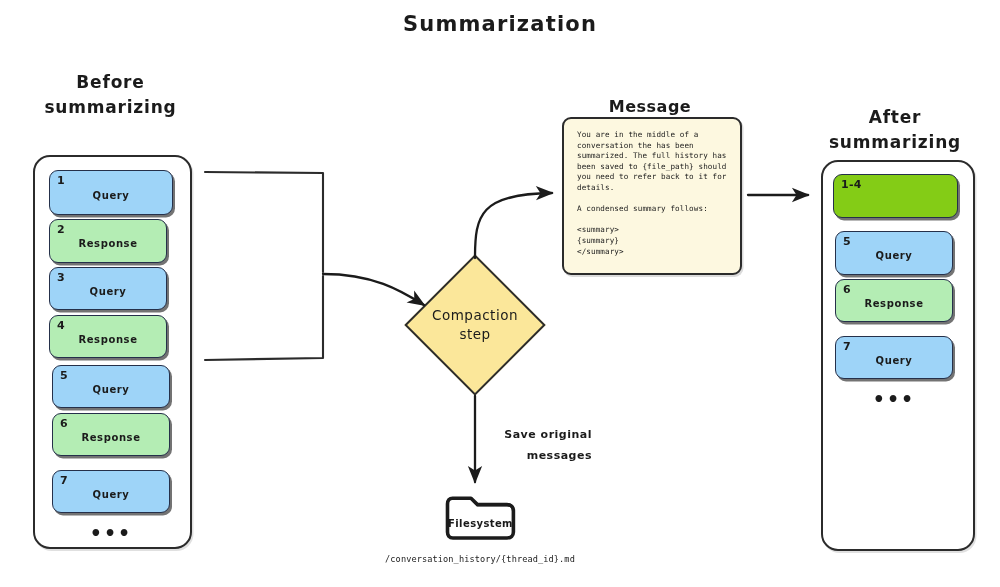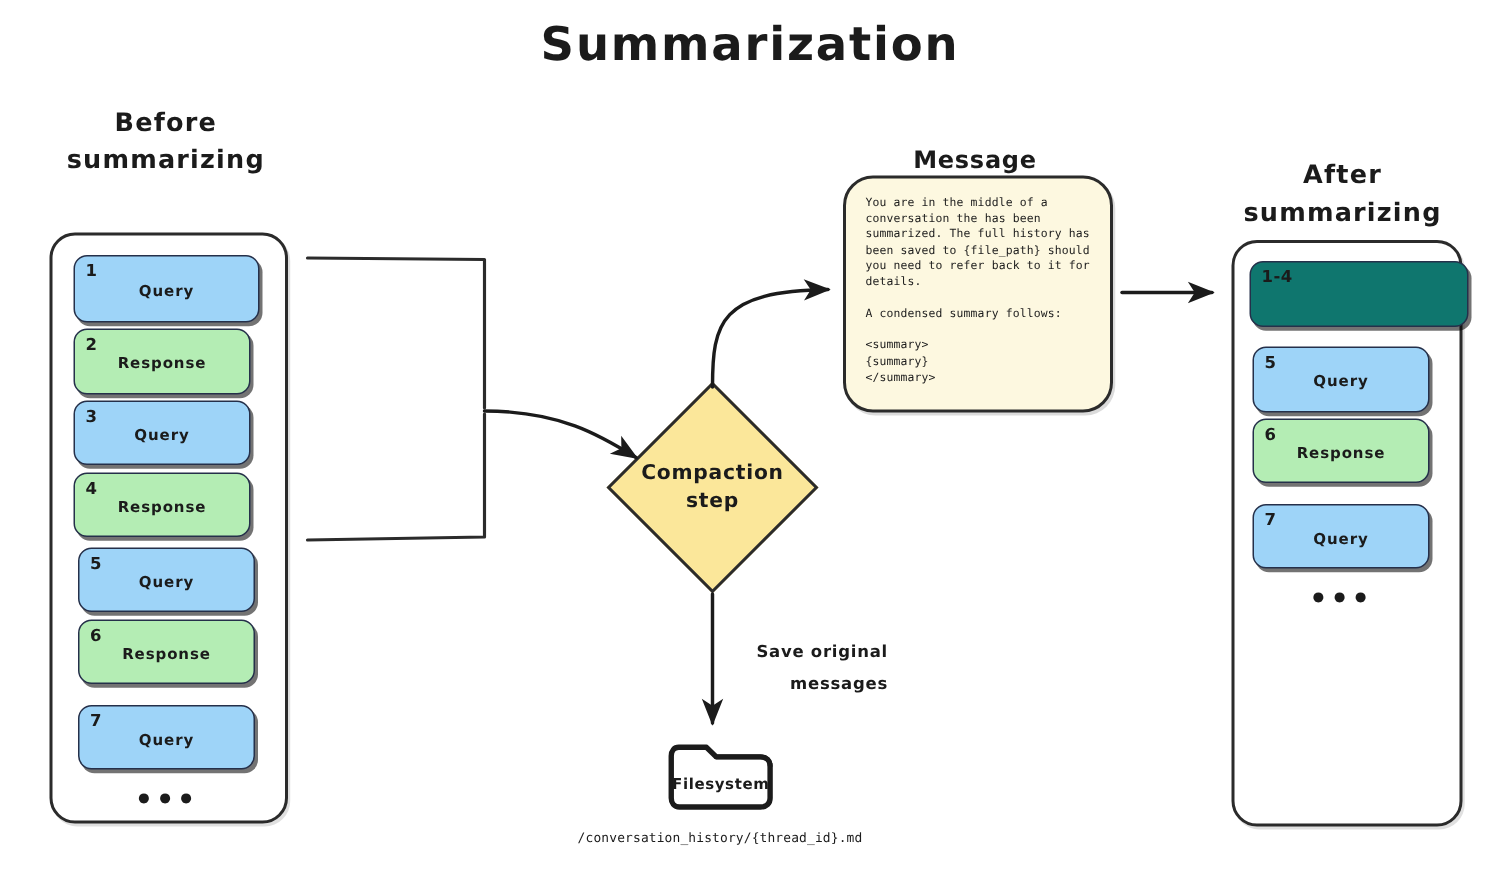--- a/index.html
+++ b/index.html
@@ -32,21 +32,21 @@
   }
   .mono {
     font-family: "DejaVu Sans Mono", monospace;
     color: #1b1b1b;
   }
 
   #diagram-title {
     left: 0; top: 12px;
     width: 1000px;
     text-align: center;
-    font-size: 31px;
+    font-size: 21px;
     font-weight: 600;
     letter-spacing: 1.2px;
   }
 
   .col-heading {
     text-align: center;
     font-size: 17px;
     line-height: 25px;
     font-weight: 600;
     letter-spacing: 0.8px;
@@ -112,21 +112,21 @@
     width: 160px;
     text-align: center;
     font-size: 16px;
     font-weight: 600;
     letter-spacing: 0.5px;
   }
   #message-content-box {
     left: 562px; top: 117px;
     width: 180px; height: 158px;
     border: 2.2px solid #2b2b2b;
-    border-radius: 20px;
+    border-radius: 9px;
     box-sizing: border-box;
     box-shadow: 1.5px 2px 0 rgba(0,0,0,0.14);
     padding: 11px 11px 22px 13px;
     overflow: hidden;
   }
   #message-content-text {
     font-size: 7.6px;
     line-height: 10.6px;
     white-space: pre-wrap;
     letter-spacing: 0.1px;
@@ -146,21 +146,21 @@
     box-sizing: border-box;
   }
   #compaction-diamond-label {
     position: absolute;
     left: 0; top: 50%;
     width: 140px;
     transform: translateY(-50%);
     text-align: center;
     font-size: 13.5px;
     line-height: 19px;
-    font-weight: 700;
+    font-weight: 400;
     letter-spacing: 0.5px;
   }
 
   
   #filesystem-node { left: 443px; top: 492px; width: 75px; height: 50px; }
   #filesystem-label {
     position: absolute;
     left: 0; top: 26px;
     width: 75px;
     text-align: center;
@@ -233,21 +233,21 @@
         <span class="msg-label hand">Response</span>
       </div>
       <div class="msg-box" style="left: 52px; top: 470px; width: 118px; height: 43px; background: rgb(158, 212, 248);">
         <span class="num hand">7</span>
         <span class="msg-label hand">Query</span>
       </div>
     </div>
   <div class="dots" id="before-dots" style="left: 49px; top: 528px; width: 124px;">•••</div>
 
   <div id="after-messages">
-      <div class="msg-box two-line" style="left: 833px; top: 174px; width: 146px; height: 44px; background: #0f766e;">
+      <div class="msg-box two-line" style="left: 833px; top: 174px; width: 125px; height: 44px; background: #84cc16;">
         <span class="num hand">1-4</span>
       </div>
       <div class="msg-box" style="left: 835px; top: 231px; width: 118px; height: 44px; background: rgb(158, 212, 248);">
         <span class="num hand">5</span>
         <span class="msg-label hand">Query</span>
       </div>
       <div class="msg-box" style="left: 835px; top: 279px; width: 118px; height: 43px; background: rgb(180, 237, 180);">
         <span class="num hand">6</span>
         <span class="msg-label hand">Response</span>
       </div>

